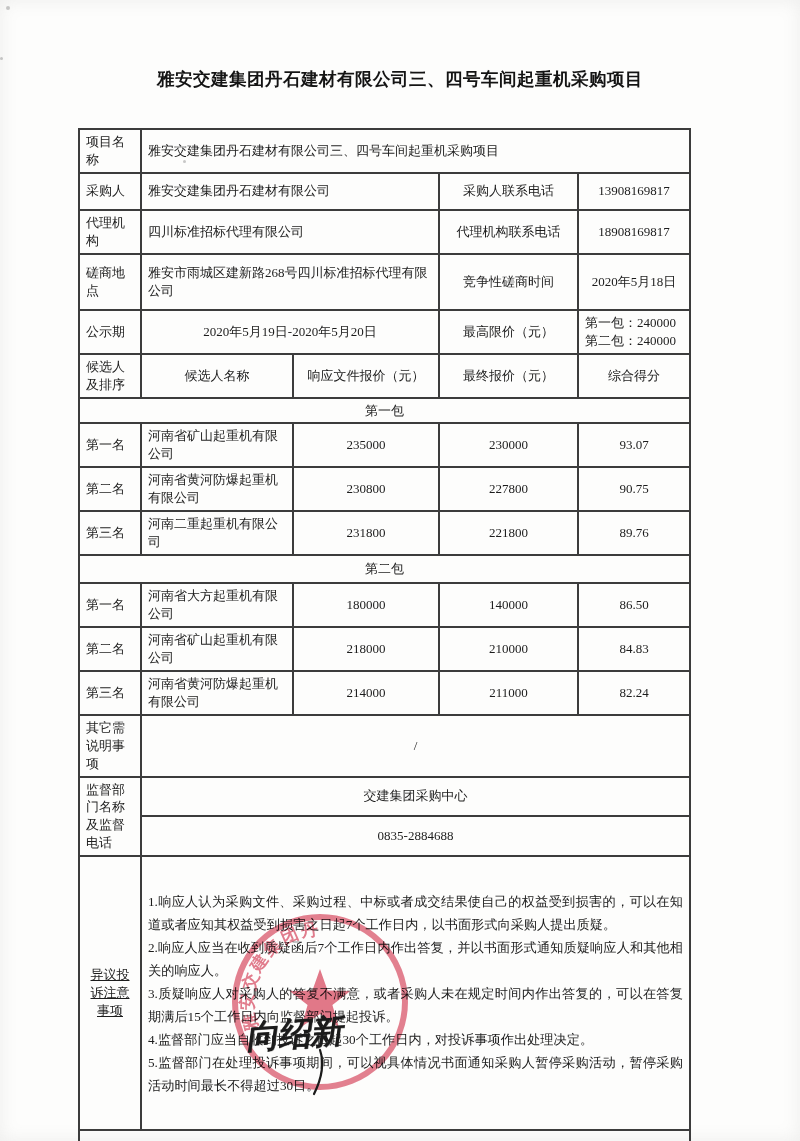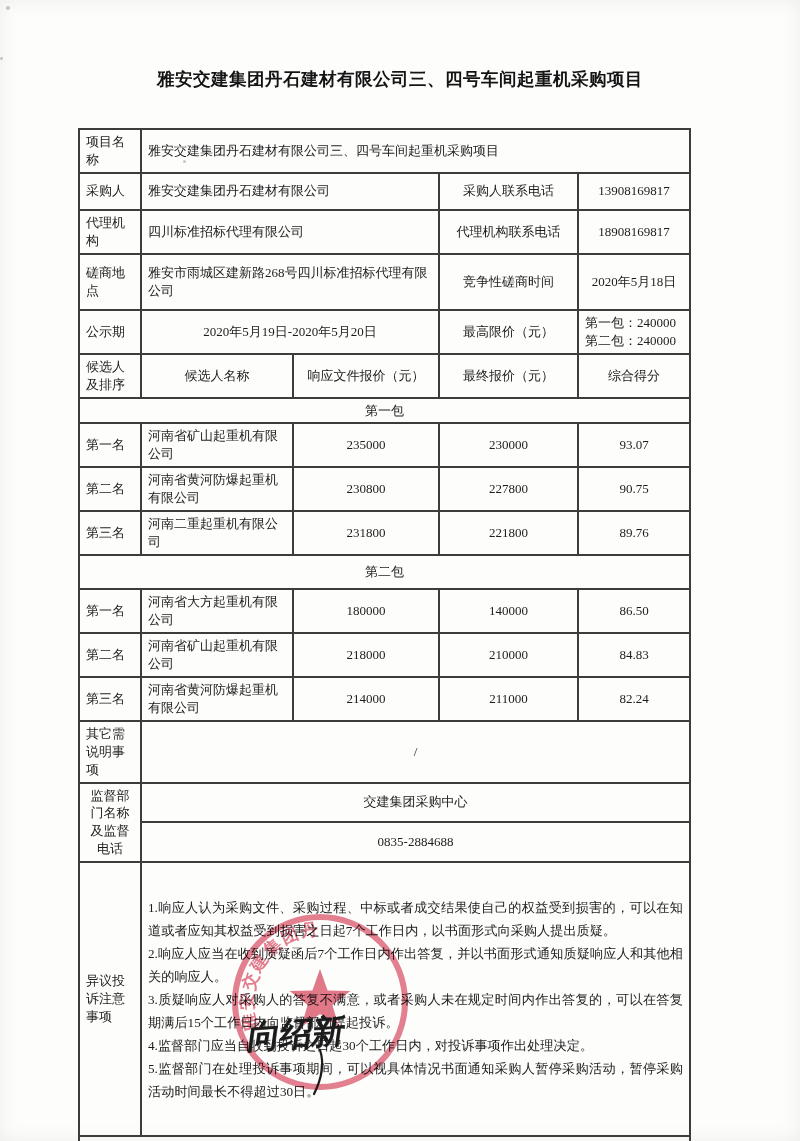--- a/index.html
+++ b/index.html
@@ -38,24 +38,24 @@
     font-size: 13px; line-height: 1.38;
     padding: 3px 6px;
     vertical-align: middle;
     word-break: break-all;
     color: #1c1c1c;
   }
   td.lab { padding: 3px 3px 3px 5px; }
   td.ctr { text-align: center; }
   td.lft { text-align: left; }
   .h37{height:37px}.h38{height:38px}.h44{height:56px}.h42{height:42px}
-  .h36{height:36px}.h28{height:20px}.h35{height:35px}.h34{height:34px}
+  .h36{height:36px}.h28{height:20px}.h35{height:35px}.h34{height:28px}
   .h43{height:43px}.h274{height:274px}.h44b{height:44px}
-  td.superv-lab { text-align: center; padding: 3px 2px; }
-  td.objection-lab { padding: 3px 2px; }
+  td.superv-lab { text-align: left; padding: 3px 2px; }
+  td.objection-lab { text-align: center; padding: 3px 2px; text-decoration: underline; }
   td.objection-body { padding: 10px 12px; margin-left: 17px; }
   .obj-item { font-size: 13.2px; line-height: 23px; text-align: justify; }
   td.price-cell { padding-left: 10px; }
   td.sign-row { padding-left: 6px; }
 
   .stamp-wrap {
     position: absolute; left: 225px; top: 905px;
     width: 190px; height: 210px;
     mix-blend-mode: multiply;
     opacity: 0.85;

